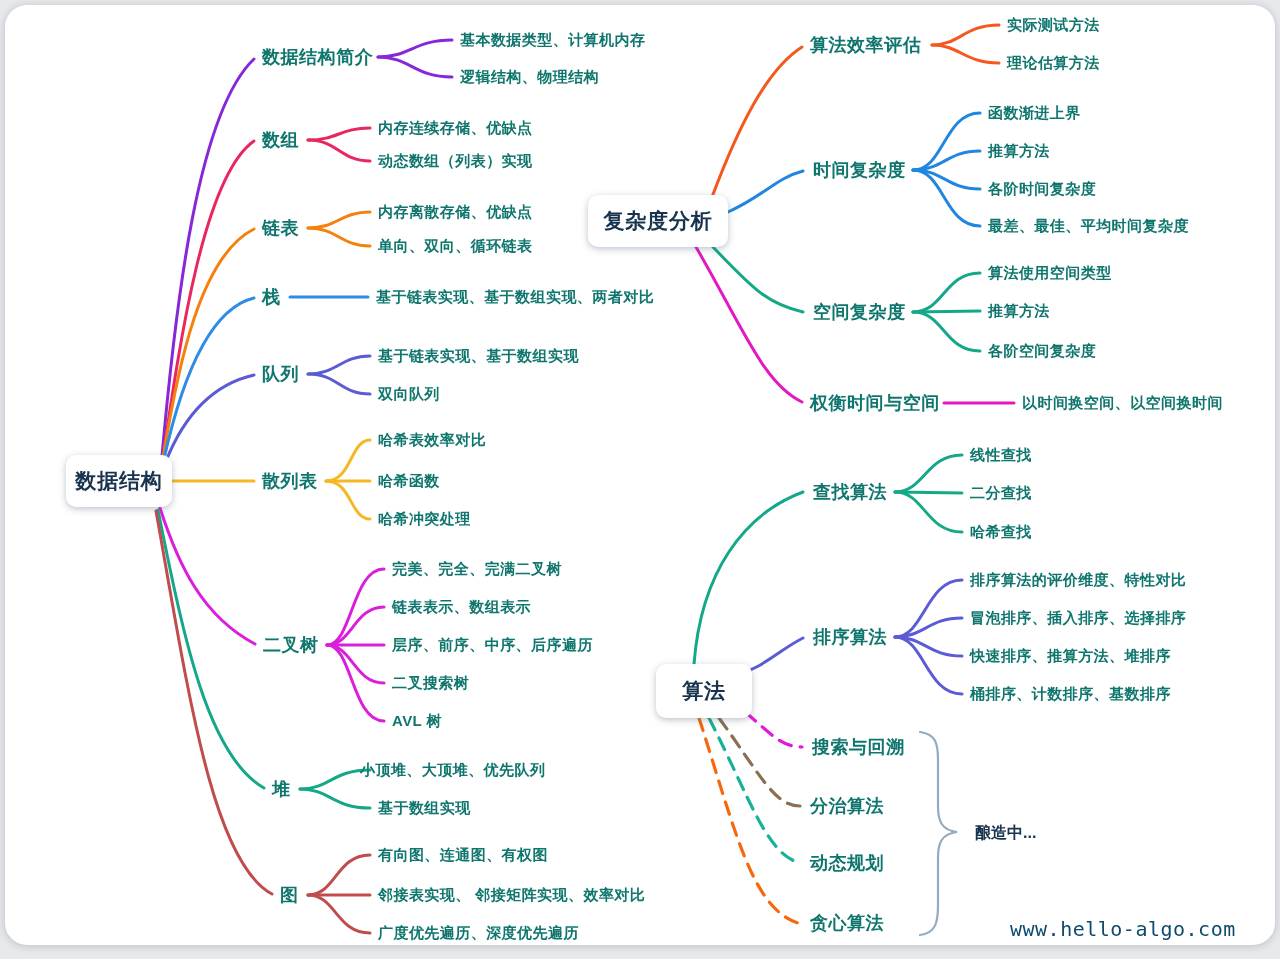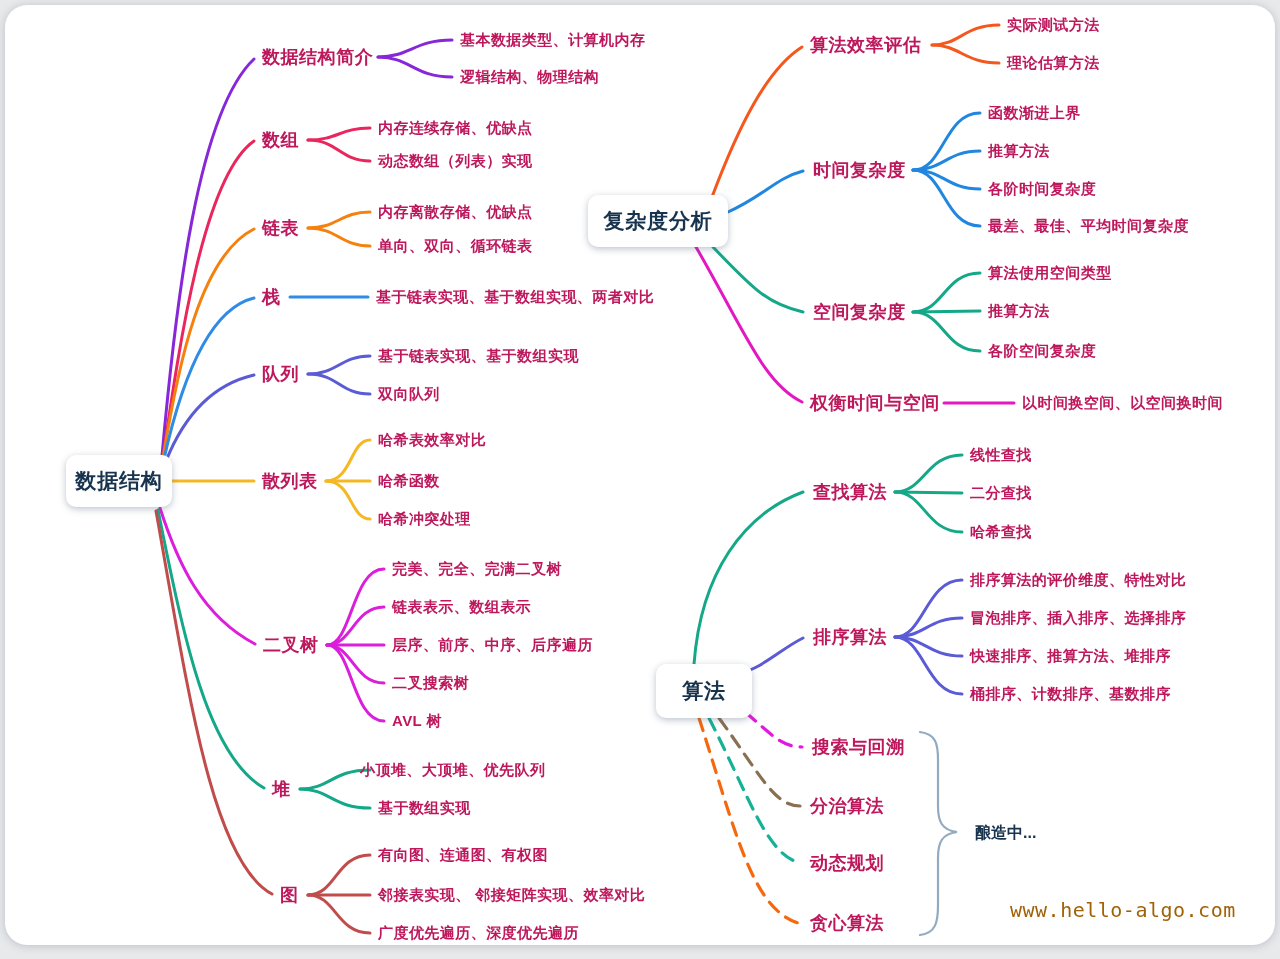--- a/index.html
+++ b/index.html
@@ -12,35 +12,35 @@
     position:absolute;left:5px;top:5px;width:1270px;height:940px;
     background:#ffffff;border-radius:22px;
     box-shadow:0 1px 8px rgba(60,70,90,.25);
   }
   svg.edges{position:absolute;left:0;top:0;width:1280px;height:959px;pointer-events:none;}
   .edge{fill:none;stroke-width:3;stroke-linecap:round;}
   .edge.dash{stroke-dasharray:13 9;stroke-width:3.2;}
   .edge.brace{stroke-width:2.2;}
   .node{
     position:absolute;transform:translateY(-50%);
-    white-space:nowrap;color:#be185d;font-weight:bold;letter-spacing:.03em;
+    white-space:nowrap;color:#0f766e;font-weight:bold;letter-spacing:.03em;
   }
   .leaf{font-size:15px;}
   .l2{font-size:18px;}
   .rootbox{
     position:absolute;display:flex;align-items:center;justify-content:center;
     background:#ffffff;border-radius:10px;
     box-shadow:0 2px 7px rgba(80,95,120,.38);
     color:#17334d;font-weight:bold;font-size:21px;letter-spacing:.04em;
   }
   .brew{position:absolute;transform:translateY(-50%);color:#17334d;font-weight:bold;font-size:16px;white-space:nowrap;}
   .watermark{
     position:absolute;transform:translateY(-50%);
     font-family:"DejaVu Sans Mono","Liberation Mono",monospace;
-    font-size:20px;color:#a16207;letter-spacing:.5px;white-space:nowrap;
+    font-size:20px;color:#0c4a6e;letter-spacing:.5px;white-space:nowrap;margin-top:19px;
   }
 </style>
 </head>
 <body>
 
 <div id="canvas"></div>
 
 <svg class="edges" viewBox="0 0 1280 959" xmlns="http://www.w3.org/2000/svg">
 
   <path class="edge" d="M162,456 C176,300 198,112 254,59" stroke="#8627d8"></path>

